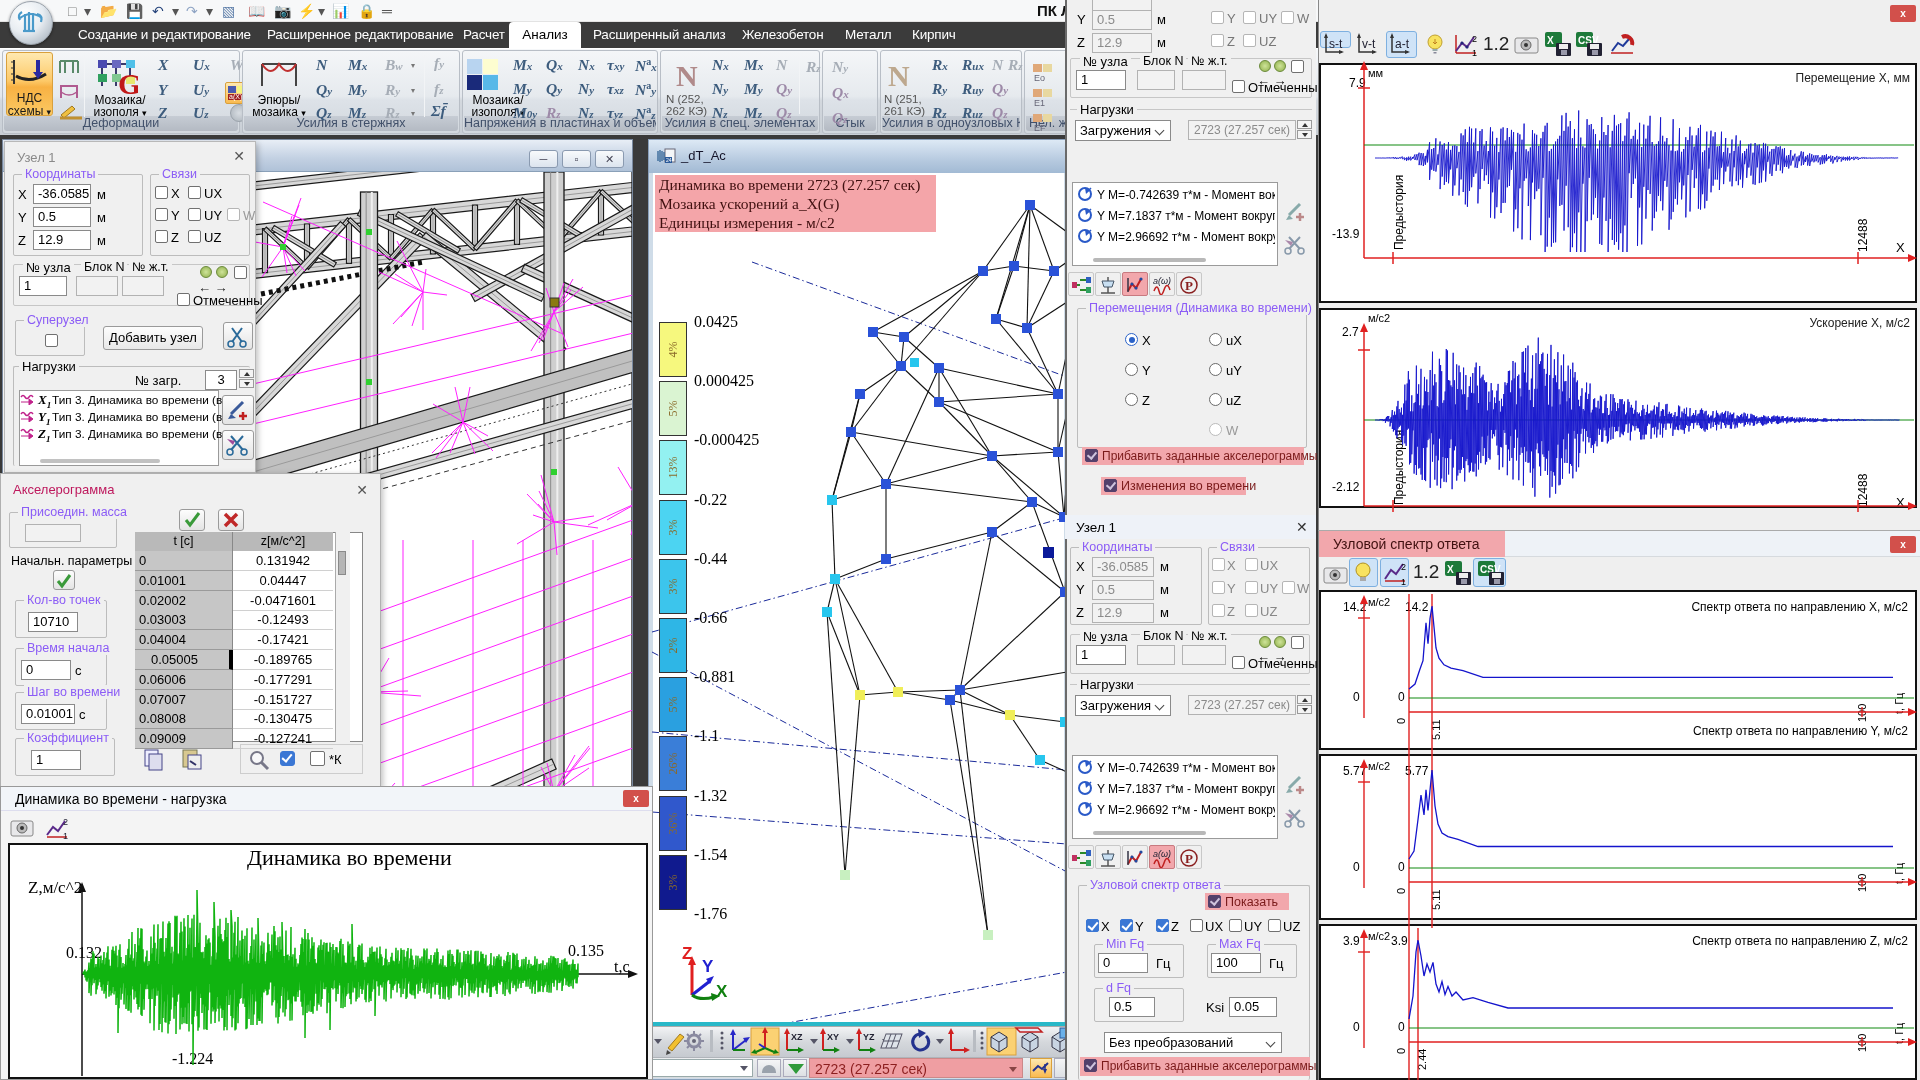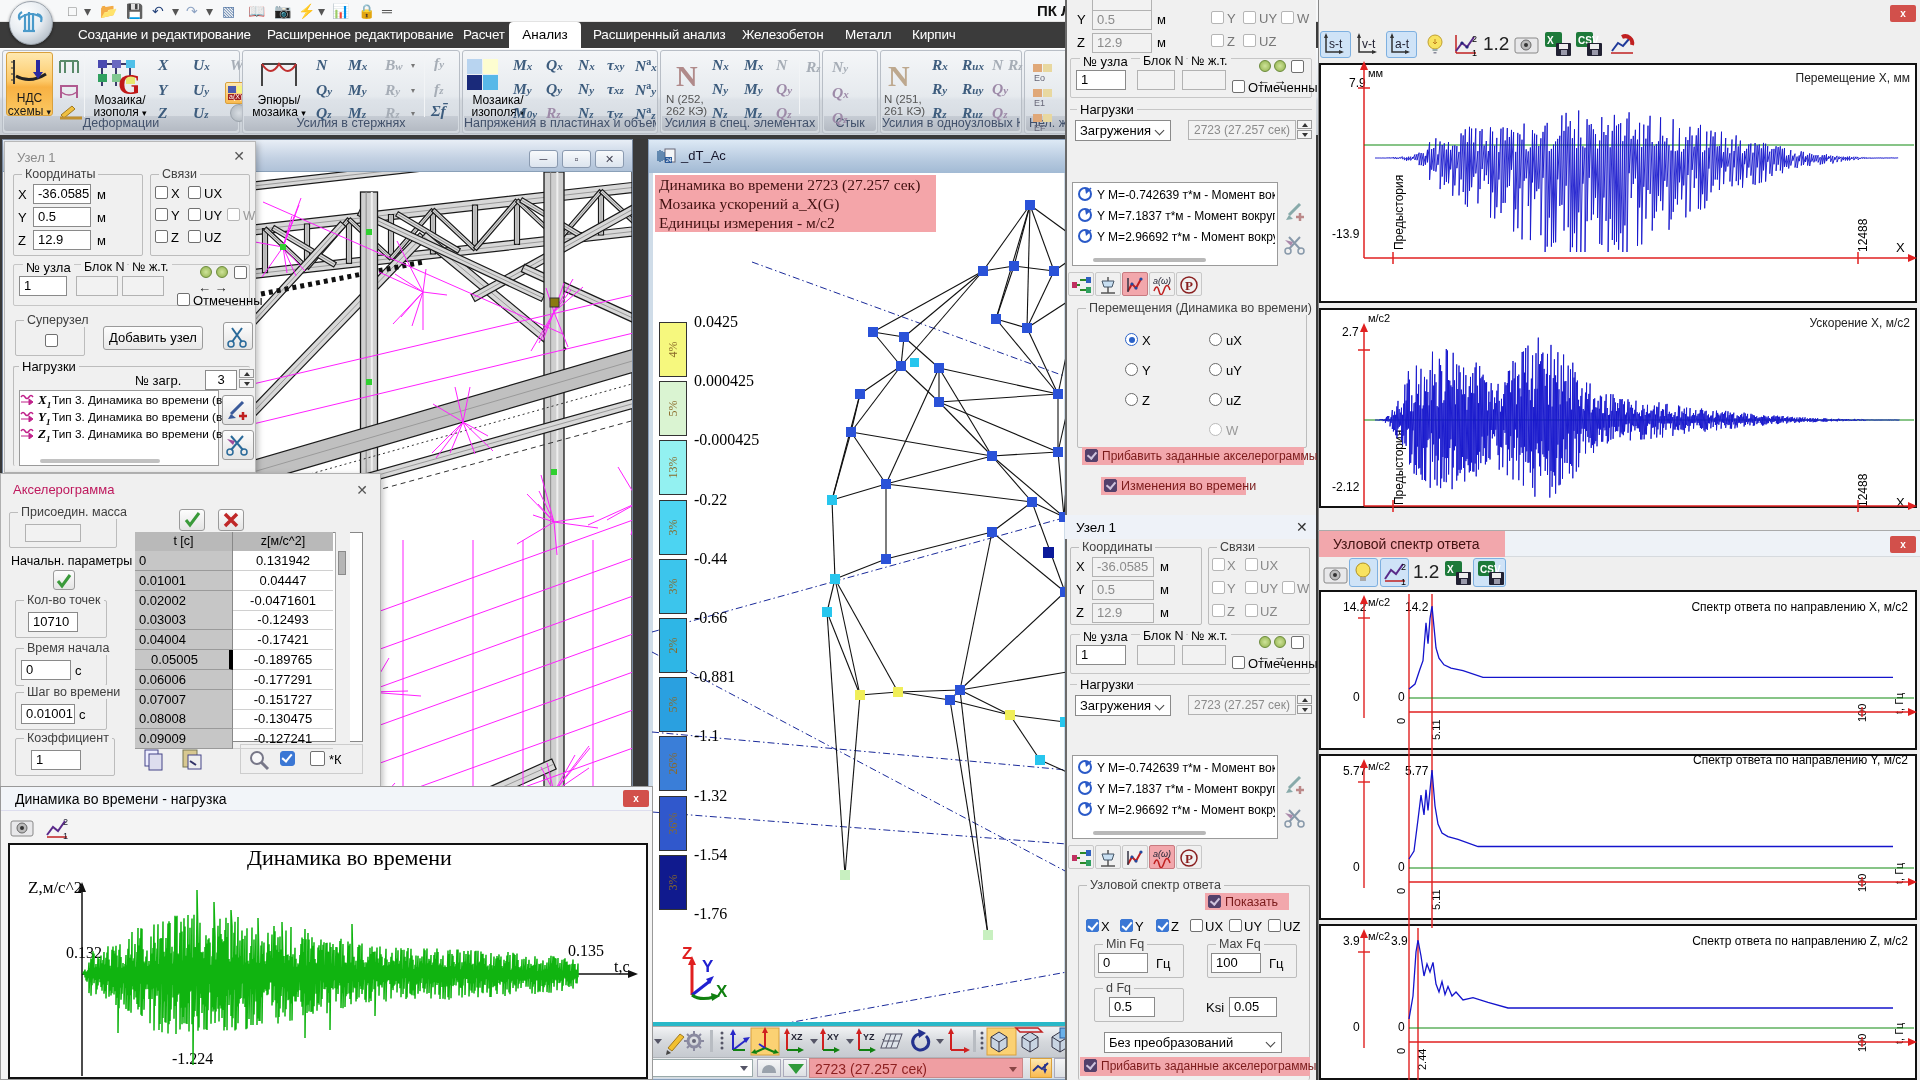--- a/index.html
+++ b/index.html
@@ -20,21 +20,21 @@
 .rsep{position:absolute;top:6px;height:62px;width:1px;background:#aeb4bc;border-right:1px solid #f2f4f6;}
 .ndsbtn{position:absolute;left:6px;top:3px;width:47px;height:64px;background:linear-gradient(#ffe9b0,#fdc968 45%,#f8b143 55%,#fbc963);border:1px solid #d9a03c;border-radius:3px;font-size:12px;text-align:center;color:#1a1a1a;line-height:13px;}
 #ribdark{position:absolute;left:0;top:135px;width:1920px;height:5px;background:#3a3a3a;}
 .win{position:absolute;background:#f0f0f0;}
 .wtitle{position:absolute;left:0;top:0;width:100%;height:26px;background:#eef2f7;border-bottom:1px solid #d6dade;font-size:14px;color:#1a1a1a;line-height:26px;padding-left:14px;}
 .xbtn{position:absolute;top:5px;width:26px;height:17px;background:#d2504b;border-radius:2px;color:#fff;font-size:10px;text-align:center;line-height:17px;font-weight:bold;}
 .chartbox{position:absolute;background:#fff;border:2px solid #111;}
 .fld{position:absolute;background:#fff;border:1px solid #8a8a8a;font-size:13px;padding:1px 4px;line-height:16px;white-space:nowrap;}
 .fldg{position:absolute;background:#f2f2f2;border:1px solid #b2b2b2;color:#8b8b8b;font-size:13px;padding:1px 4px;line-height:16px;white-space:nowrap;overflow:hidden;}
 .grp{position:absolute;border:1px solid #bcbcbc;border-radius:2px;}
-.grp>span{position:absolute;left:8px;top:-8px;background:#f0f0f0;padding:0 3px;font-size:12.5px;color:#404040;white-space:nowrap;}
+.grp>span{position:absolute;left:8px;top:-8px;background:#f0f0f0;padding:0 3px;font-size:12.5px;color:#8b5cf6;white-space:nowrap;}
 .cb{position:absolute;width:13px;height:13px;border:1px solid #707070;border-radius:2px;background:#fff;}
 .cbg{border-color:#b5b5b5;}
 .cbchk{background:#3b77d4;border-color:#3b77d4;}
 .cbchk:after{content:"";position:absolute;left:3px;top:0px;width:4px;height:8px;border:2px solid #fff;border-top:0;border-left:0;transform:rotate(40deg);}
 .cbdark{background:#53406b;border-color:#53406b;}
 .cbdark:after{content:"";position:absolute;left:3px;top:0px;width:4px;height:7px;border:2px solid #cfc3dd;border-top:0;border-left:0;transform:rotate(40deg);}
 .rad{position:absolute;width:13px;height:13px;border:1px solid #6a6a6a;border-radius:50%;background:#fff;}
 .radsel{border-color:#2a62c8;}
 .radsel:after{content:"";position:absolute;left:2.5px;top:2.5px;width:6px;height:6px;border-radius:50%;background:#2a62c8;}
 .radg{border-color:#bbb;}
@@ -1286,21 +1286,21 @@
 <div class="fld" style="left:1109px;top:997px;width:46px;">0.5</div>
 <div class="lbl" style="left:1206px;top:1000px;">Ksi</div>
 <div class="fld" style="left:1229px;top:997px;width:48px;">0.05</div>
 <div class="ddown" style="left:1104px;top:1032px;width:178px;">Без преобразований</div>
 <div class="abs pink" style="left:1080px;top:1057px;width:230px;height:19px;"></div>
 <div class="cb cbdark" style="left:1084px;top:1059px;"></div>
 <div class="lbl" style="left:1101px;top:1059px;color:#7a1a1a;font-size:12px;">Прибавить заданные акселерограммы</div>
 <div class="win" style="left:1318px;top:0px;width:602px;height:530px;background:#efefef;border-left:1px solid #888;">
 <div class="xbtn" style="right:4px;top:5px;">x</div>
 </div>
-<div class="abs" style="left:1320px;top:31px;width:31px;height:27px;background:#cfe3f7;border:1px solid #7eb0e0;border-radius:3px;">
+<div class="abs" style="left:1320px;top:31px;width:31px;height:17px;background:#cfe3f7;border:1px solid #7eb0e0;border-radius:3px;">
 <svg width="29" height="25">
       <path d="M5 3 v17 h16" stroke="#333" stroke-width="1.5" fill="none"></path>
       <path d="M3 6 l2 -5 2 5z M18 18 l5 2 -5 2z" fill="#333"></path>
       <text x="8" y="16" font-size="12" fill="#223">s-t</text>
     </svg></div>
 <div class="abs" style="left:1353px;top:31px;width:31px;height:27px;background:transparent;border:1px solid transparent;border-radius:3px;">
 <svg width="29" height="25">
       <path d="M5 3 v17 h16" stroke="#333" stroke-width="1.5" fill="none"></path>
       <path d="M3 6 l2 -5 2 5z M18 18 l5 2 -5 2z" fill="#333"></path>
       <text x="8" y="16" font-size="12" fill="#223">v-t</text>
@@ -1437,21 +1437,21 @@
 <div class="abs" style="right:12px;top:600px;font-size:12px;white-space:nowrap;">Спектр ответа по направлению X, м/с2</div>
 <div class="abs" style="left:1353px;top:690px;font-size:12px;">0</div>
 <div class="abs" style="left:1398px;top:690px;font-size:12px;">0</div>
 <div class="abs" style="left:1405px;top:600px;font-size:12px;">14.2</div>
 <div class="abs" style="left:1395px;top:724px;font-size:11px;transform:rotate(-90deg);transform-origin:left top;">0</div>
 <div class="abs" style="left:1430px;top:740px;font-size:11px;transform:rotate(-90deg);transform-origin:left top;white-space:nowrap;">5.11</div>
 <div class="abs" style="left:1856px;top:722px;font-size:11px;transform:rotate(-90deg);transform-origin:left top;">100</div>
 <div class="abs" style="left:1893px;top:714px;font-size:11px;transform:rotate(-90deg);transform-origin:left top;white-space:nowrap;">t, Гц</div>
 <div class="abs" style="left:1343px;top:764px;font-size:12px;">5.77</div>
 <div class="abs" style="left:1368px;top:760px;font-size:11px;">м/с2</div>
-<div class="abs" style="right:12px;top:753px;font-size:12px;white-space:nowrap;">Спектр ответа по направлению Y, м/с2</div>
+<div class="abs" style="right:12px;top:724px;font-size:12px;white-space:nowrap;">Спектр ответа по направлению Y, м/с2</div>
 <div class="abs" style="left:1353px;top:860px;font-size:12px;">0</div>
 <div class="abs" style="left:1398px;top:860px;font-size:12px;">0</div>
 <div class="abs" style="left:1405px;top:764px;font-size:12px;">5.77</div>
 <div class="abs" style="left:1395px;top:894px;font-size:11px;transform:rotate(-90deg);transform-origin:left top;">0</div>
 <div class="abs" style="left:1430px;top:910px;font-size:11px;transform:rotate(-90deg);transform-origin:left top;white-space:nowrap;">5.11</div>
 <div class="abs" style="left:1856px;top:892px;font-size:11px;transform:rotate(-90deg);transform-origin:left top;">100</div>
 <div class="abs" style="left:1893px;top:884px;font-size:11px;transform:rotate(-90deg);transform-origin:left top;white-space:nowrap;">t, Гц</div>
 <div class="abs" style="left:1343px;top:934px;font-size:12px;">3.9</div>
 <div class="abs" style="left:1368px;top:930px;font-size:11px;">м/с2</div>
 <div class="abs" style="right:12px;top:934px;font-size:12px;white-space:nowrap;">Спектр ответа по направлению Z, м/с2</div>

